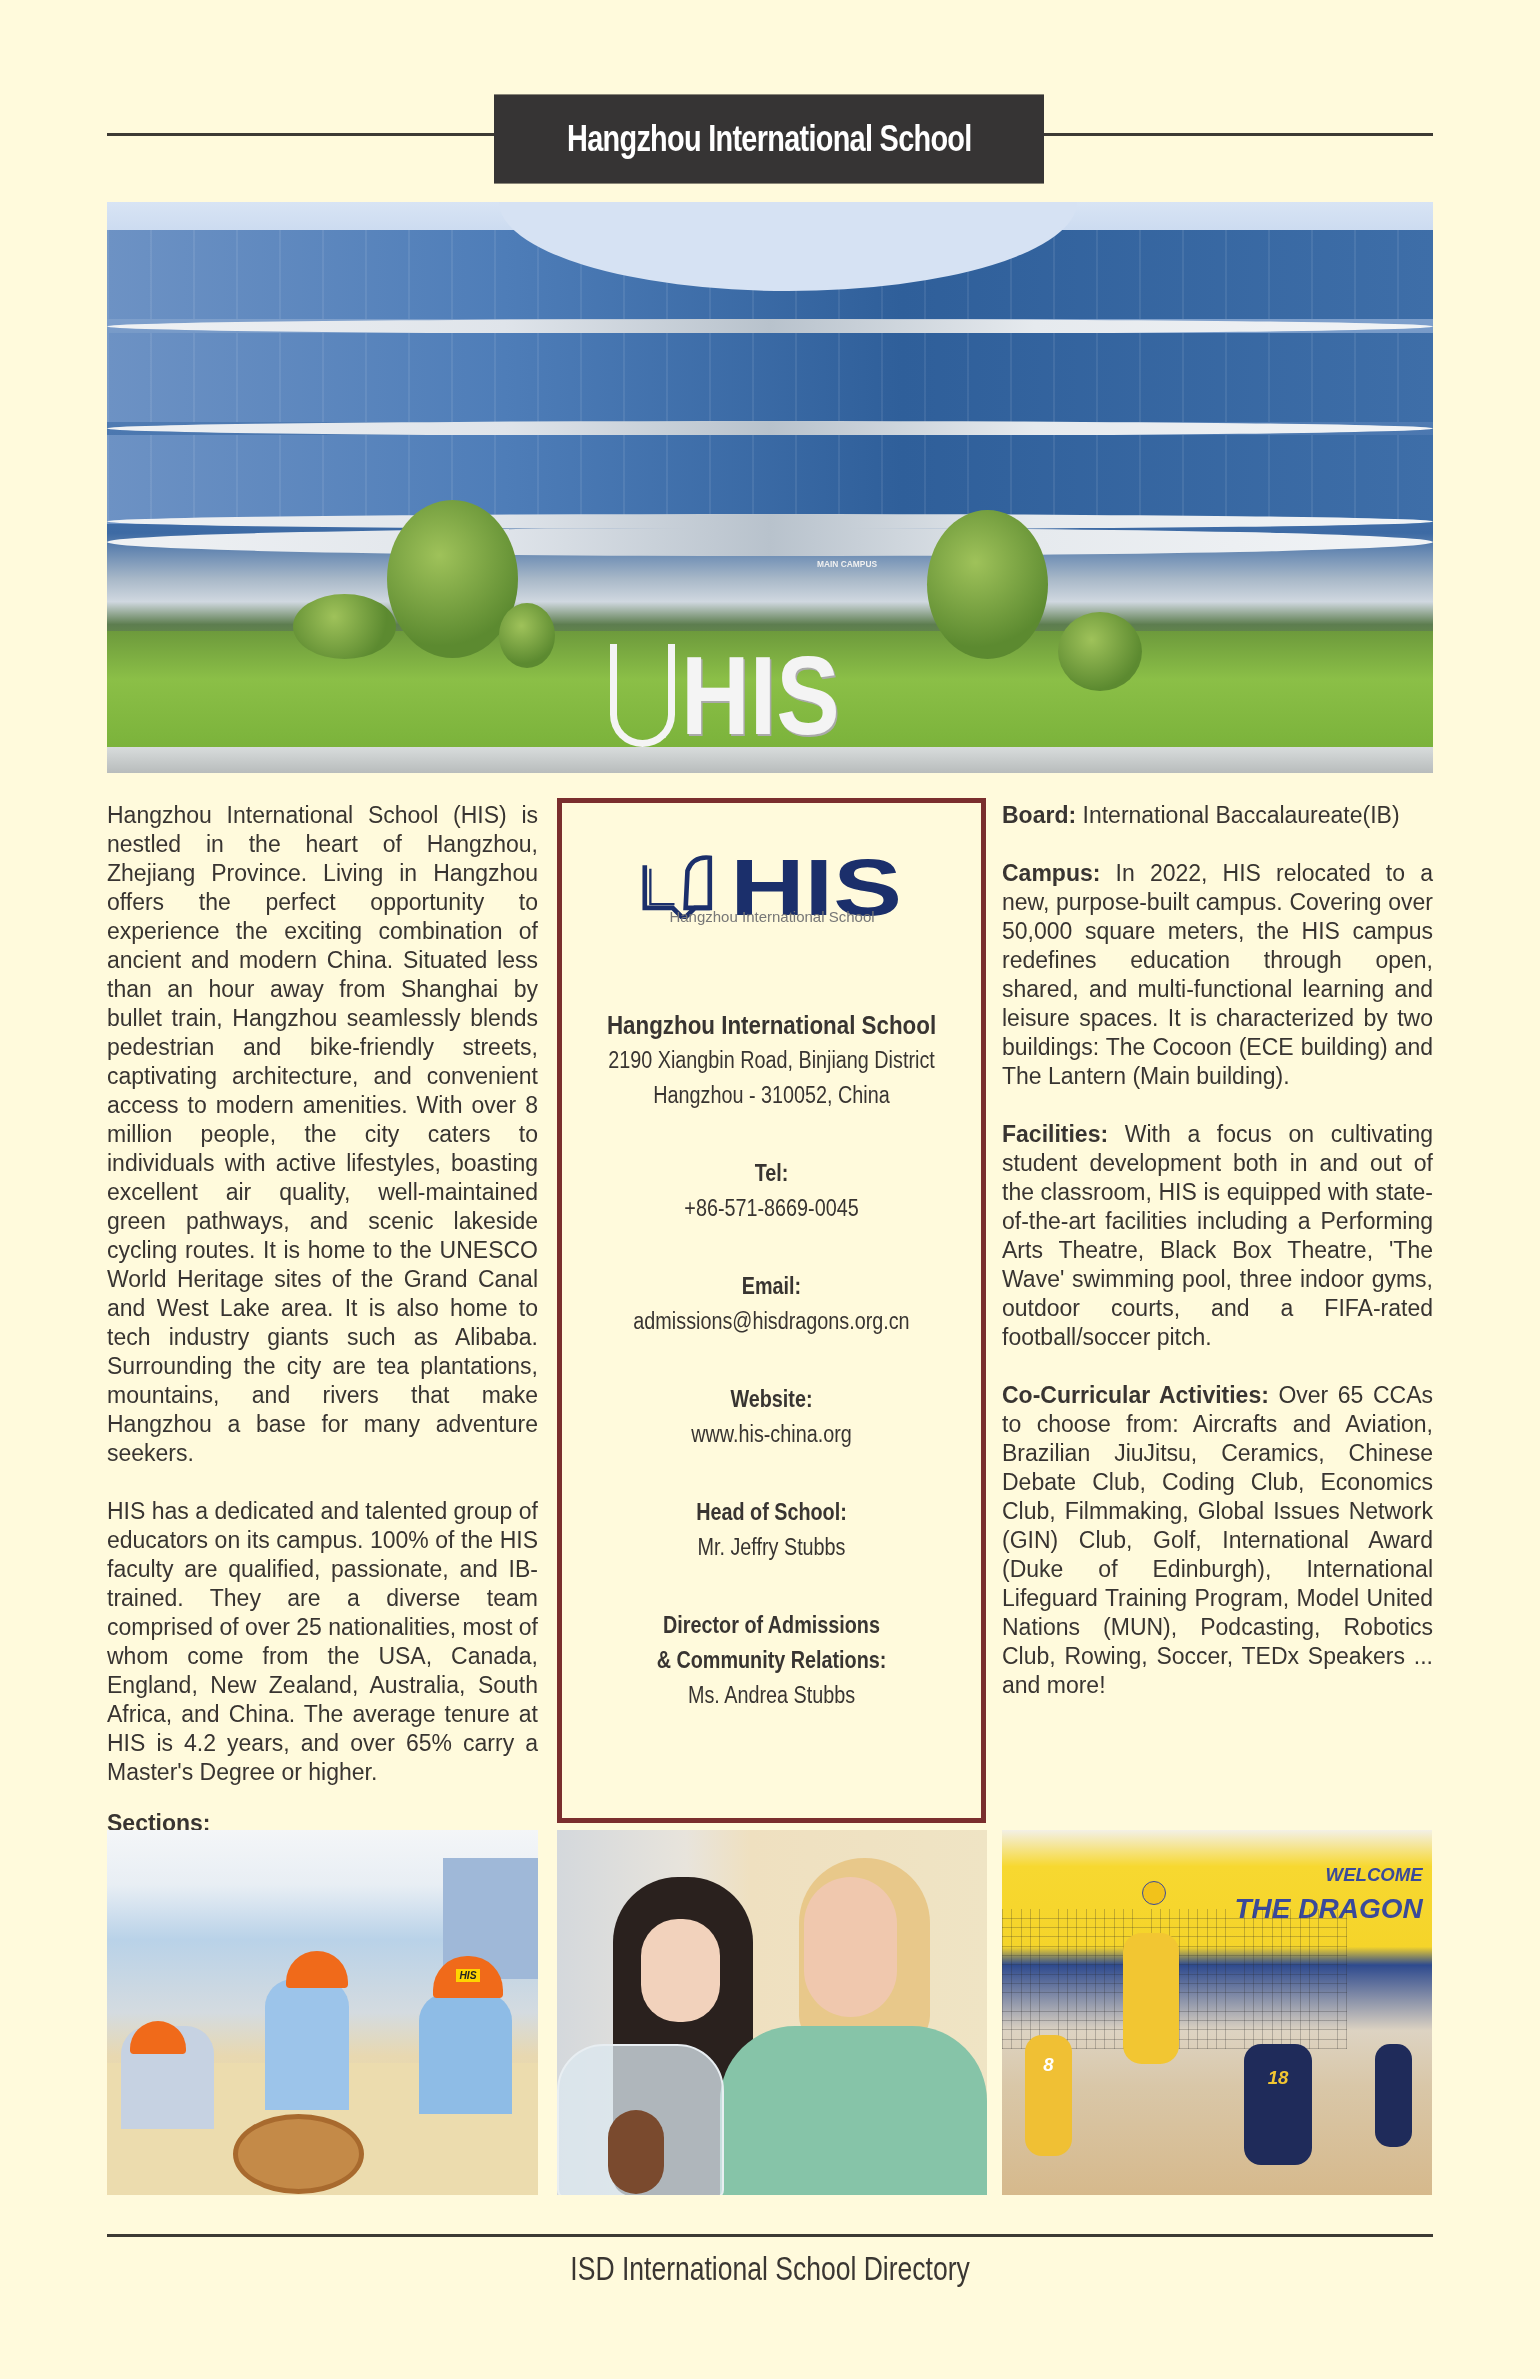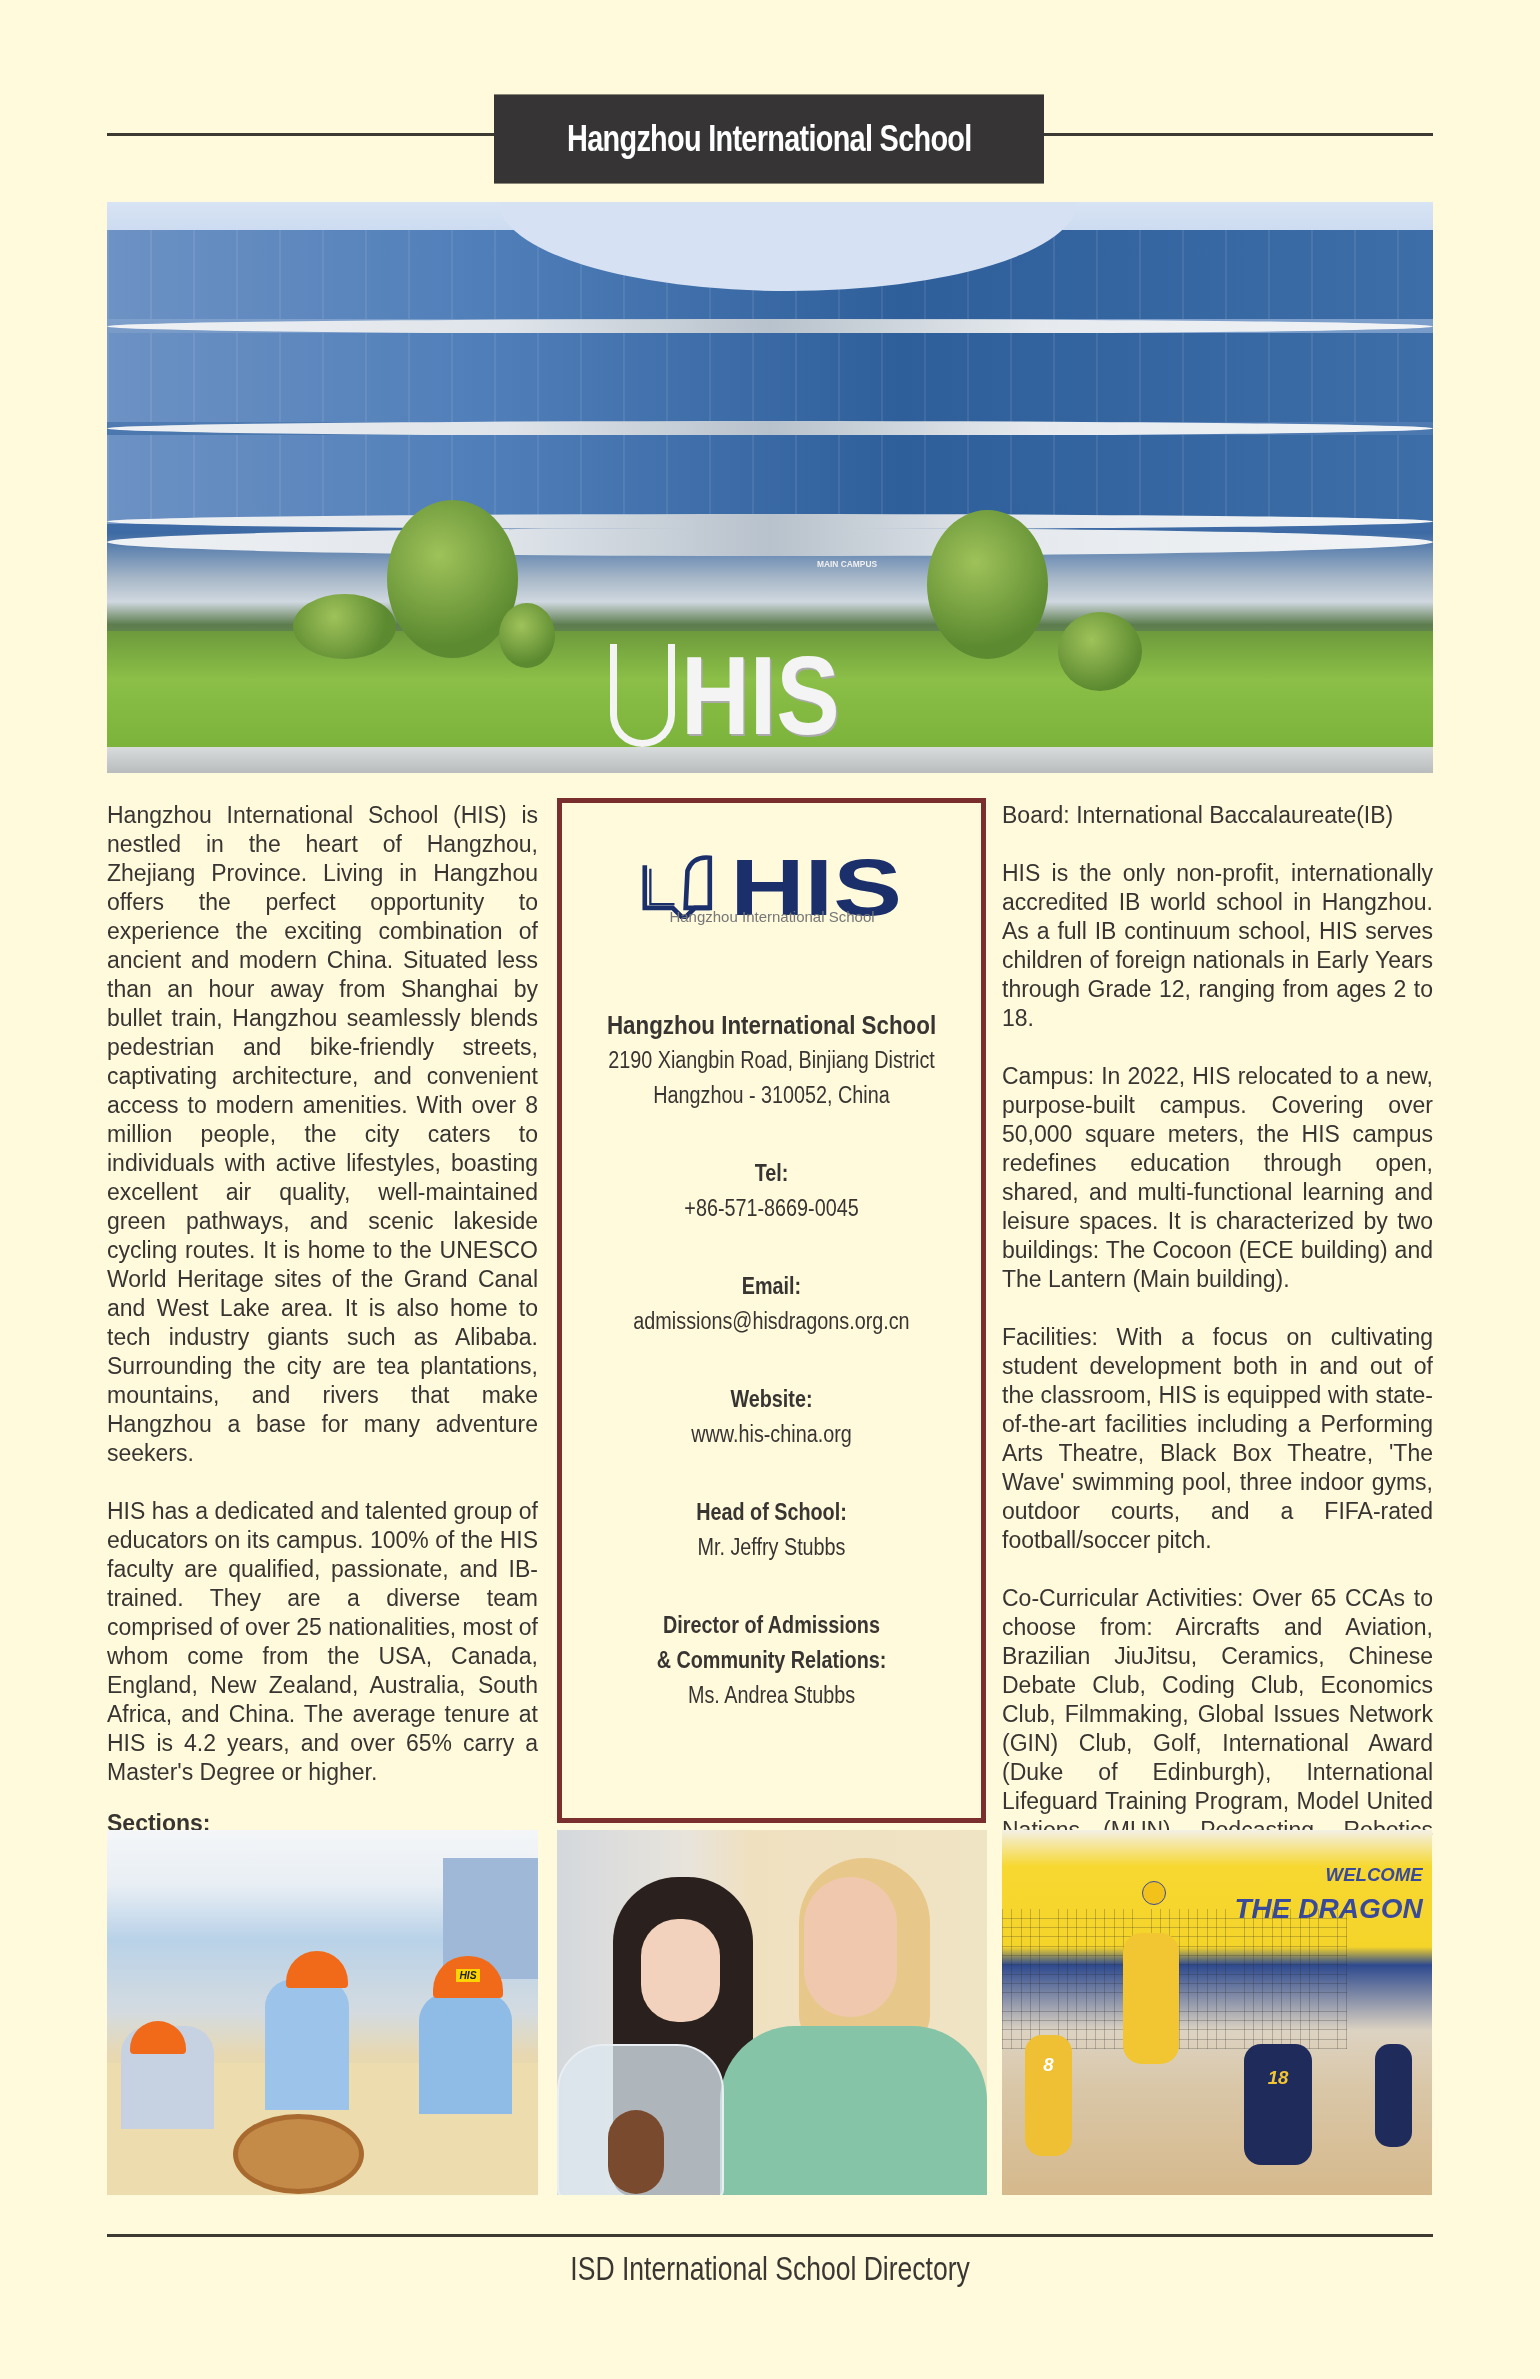--- a/index.html
+++ b/index.html
@@ -71,21 +71,21 @@
     position: absolute; left: 710px; top: 357px; font-size: 8.4px; color: #f0f0f0; font-weight: bold;
   }
 
   .col {
     position: absolute; top: 791px; width: 431px;
     font-size: 23px; line-height: 29px; text-align: justify;
   }
   .col p { margin: 10px 0 29px 0; }
   .col-left { left: 107px; }
   .col-right { left: 1002px; }
-  .col .label { font-weight: normal; }
+  .col .label { font-weight: bold; }
 
   .sections-title { font-weight: bold; margin: 0; text-decoration: underline; }
   .sections-grid { display: grid; grid-template-columns: 261px 261px; margin: 0; }
   .sections-grid span { display: block; line-height: 27px; }
   .bullet { font-size: 17px; vertical-align: 2.8px; margin-right: 3.7px; }
 
   .info-box {
     position: absolute; left: 557px; top: 798px; width: 429px; height: 1025px;
     box-sizing: border-box; border: 5.6px solid #7a2e2e; background: #fffadc;
     text-align: center;
@@ -219,21 +219,20 @@
     <span class="bx">Mr. Jeffry Stubbs</span>
     <div class="gap"></div>
     <span class="bx b">Director of Admissions</span>
     <span class="bx b">&amp; Community Relations:</span>
     <span class="bx">Ms. Andrea Stubbs</span>
   </div>
 </div>
 
 <div class="col col-right">
   <p><span class="label">Board:</span><span> International Baccalaureate(IB)</span></p>
-  <p>HIS is the only non-profit, internationally accredited IB world school in Hangzhou. As a full IB continuum school, HIS serves children of foreign nationals in Early Years through Grade 12, ranging from ages 2 to 18.</p>
   <p><span class="label">Campus:</span><span> In 2022, HIS relocated to a new, purpose-built campus. Covering over 50,000 square meters, the HIS campus redefines education through open, shared, and multi-functional learning and leisure spaces. It is characterized by two buildings: The Cocoon (ECE  building) and The Lantern (Main building).</span></p>
   <p><span class="label">Facilities:</span><span> With a focus on cultivating student development both in and out of the classroom, HIS is equipped with state-of-the-art facilities including a Performing Arts Theatre, Black Box Theatre, 'The Wave' swimming pool, three indoor gyms, outdoor courts, and a FIFA-rated football/soccer pitch.</span></p>
   <p><span class="label">Co-Curricular Activities:</span><span> Over 65 CCAs to choose from: Aircrafts and Aviation, Brazilian JiuJitsu, Ceramics, Chinese Debate Club, Coding Club, Economics Club, Filmmaking, Global Issues Network (GIN) Club, Golf, International Award (Duke of Edinburgh), International Lifeguard Training Program, Model United Nations (MUN), Podcasting, Robotics Club, Rowing, Soccer, TEDx Speakers ... and more!</span></p>
 </div>
 
 <div class="photo p1" title="Young children in orange HIS hard hats building with wooden blocks in classroom">
   <div class="shape" style="left:336px; top:28px; width:95px; height:121px; background:#9fb8d8;"></div>
   <div class="shape" style="left:0; top:233px; width:431px; height:132px; background:#ecdcae;"></div>
   <div class="shape" style="left:14px; top:196px; width:93px; height:103px; background:#c6d2e2; border-radius:28px 28px 0 0;"></div>
   <div class="shape" style="left:23px; top:191px; width:56px; height:33px; background:#f06a1a; border-radius:28px 28px 3.7px 3.7px;"></div>

